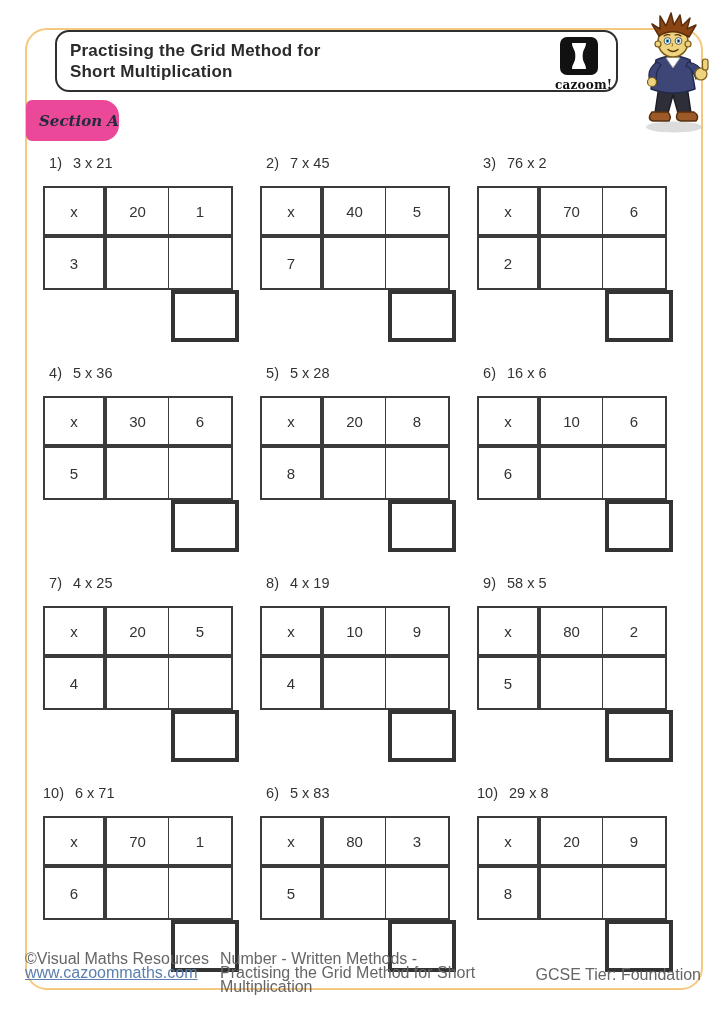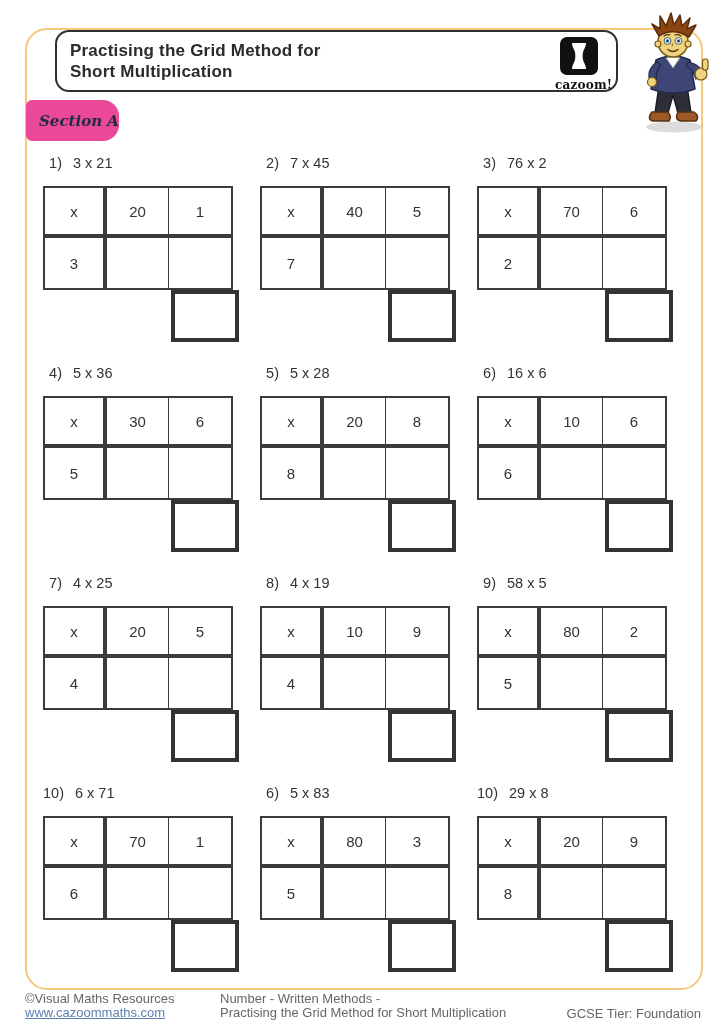--- a/index.html
+++ b/index.html
@@ -98,23 +98,23 @@
   .gcell.c2 { border-right: 1.5px solid #3B3B3B; }
   .gcell.r1 { border-bottom: 4px solid #3B3B3B; }
   .answer-box {
     width: 68px; height: 52px;
     border: 4px solid #333;
     margin-left: 128px;
     background: #fff;
   }
   
   .footer {
-    position: absolute; left: 25px; top: 992px;
+    position: absolute; left: 25px; top: 952px;
     width: 678px; height: 34px;
-    font-size: 13px; color: #666;
+    font-size: 16px; color: #666;
   }
   .f-left { position: absolute; left: 0; top: 0; line-height: 14px; }
   .f-link { color: #5B7FAE; text-decoration: underline; cursor: pointer; }
   .f-center {
     position: absolute; left: 365px; top: 0;
     transform: translateX(-50%);
     text-align: left; line-height: 14px;
     width: 340px;
   }
   .f-right { position: absolute; right: 2px; top: 14px; }

